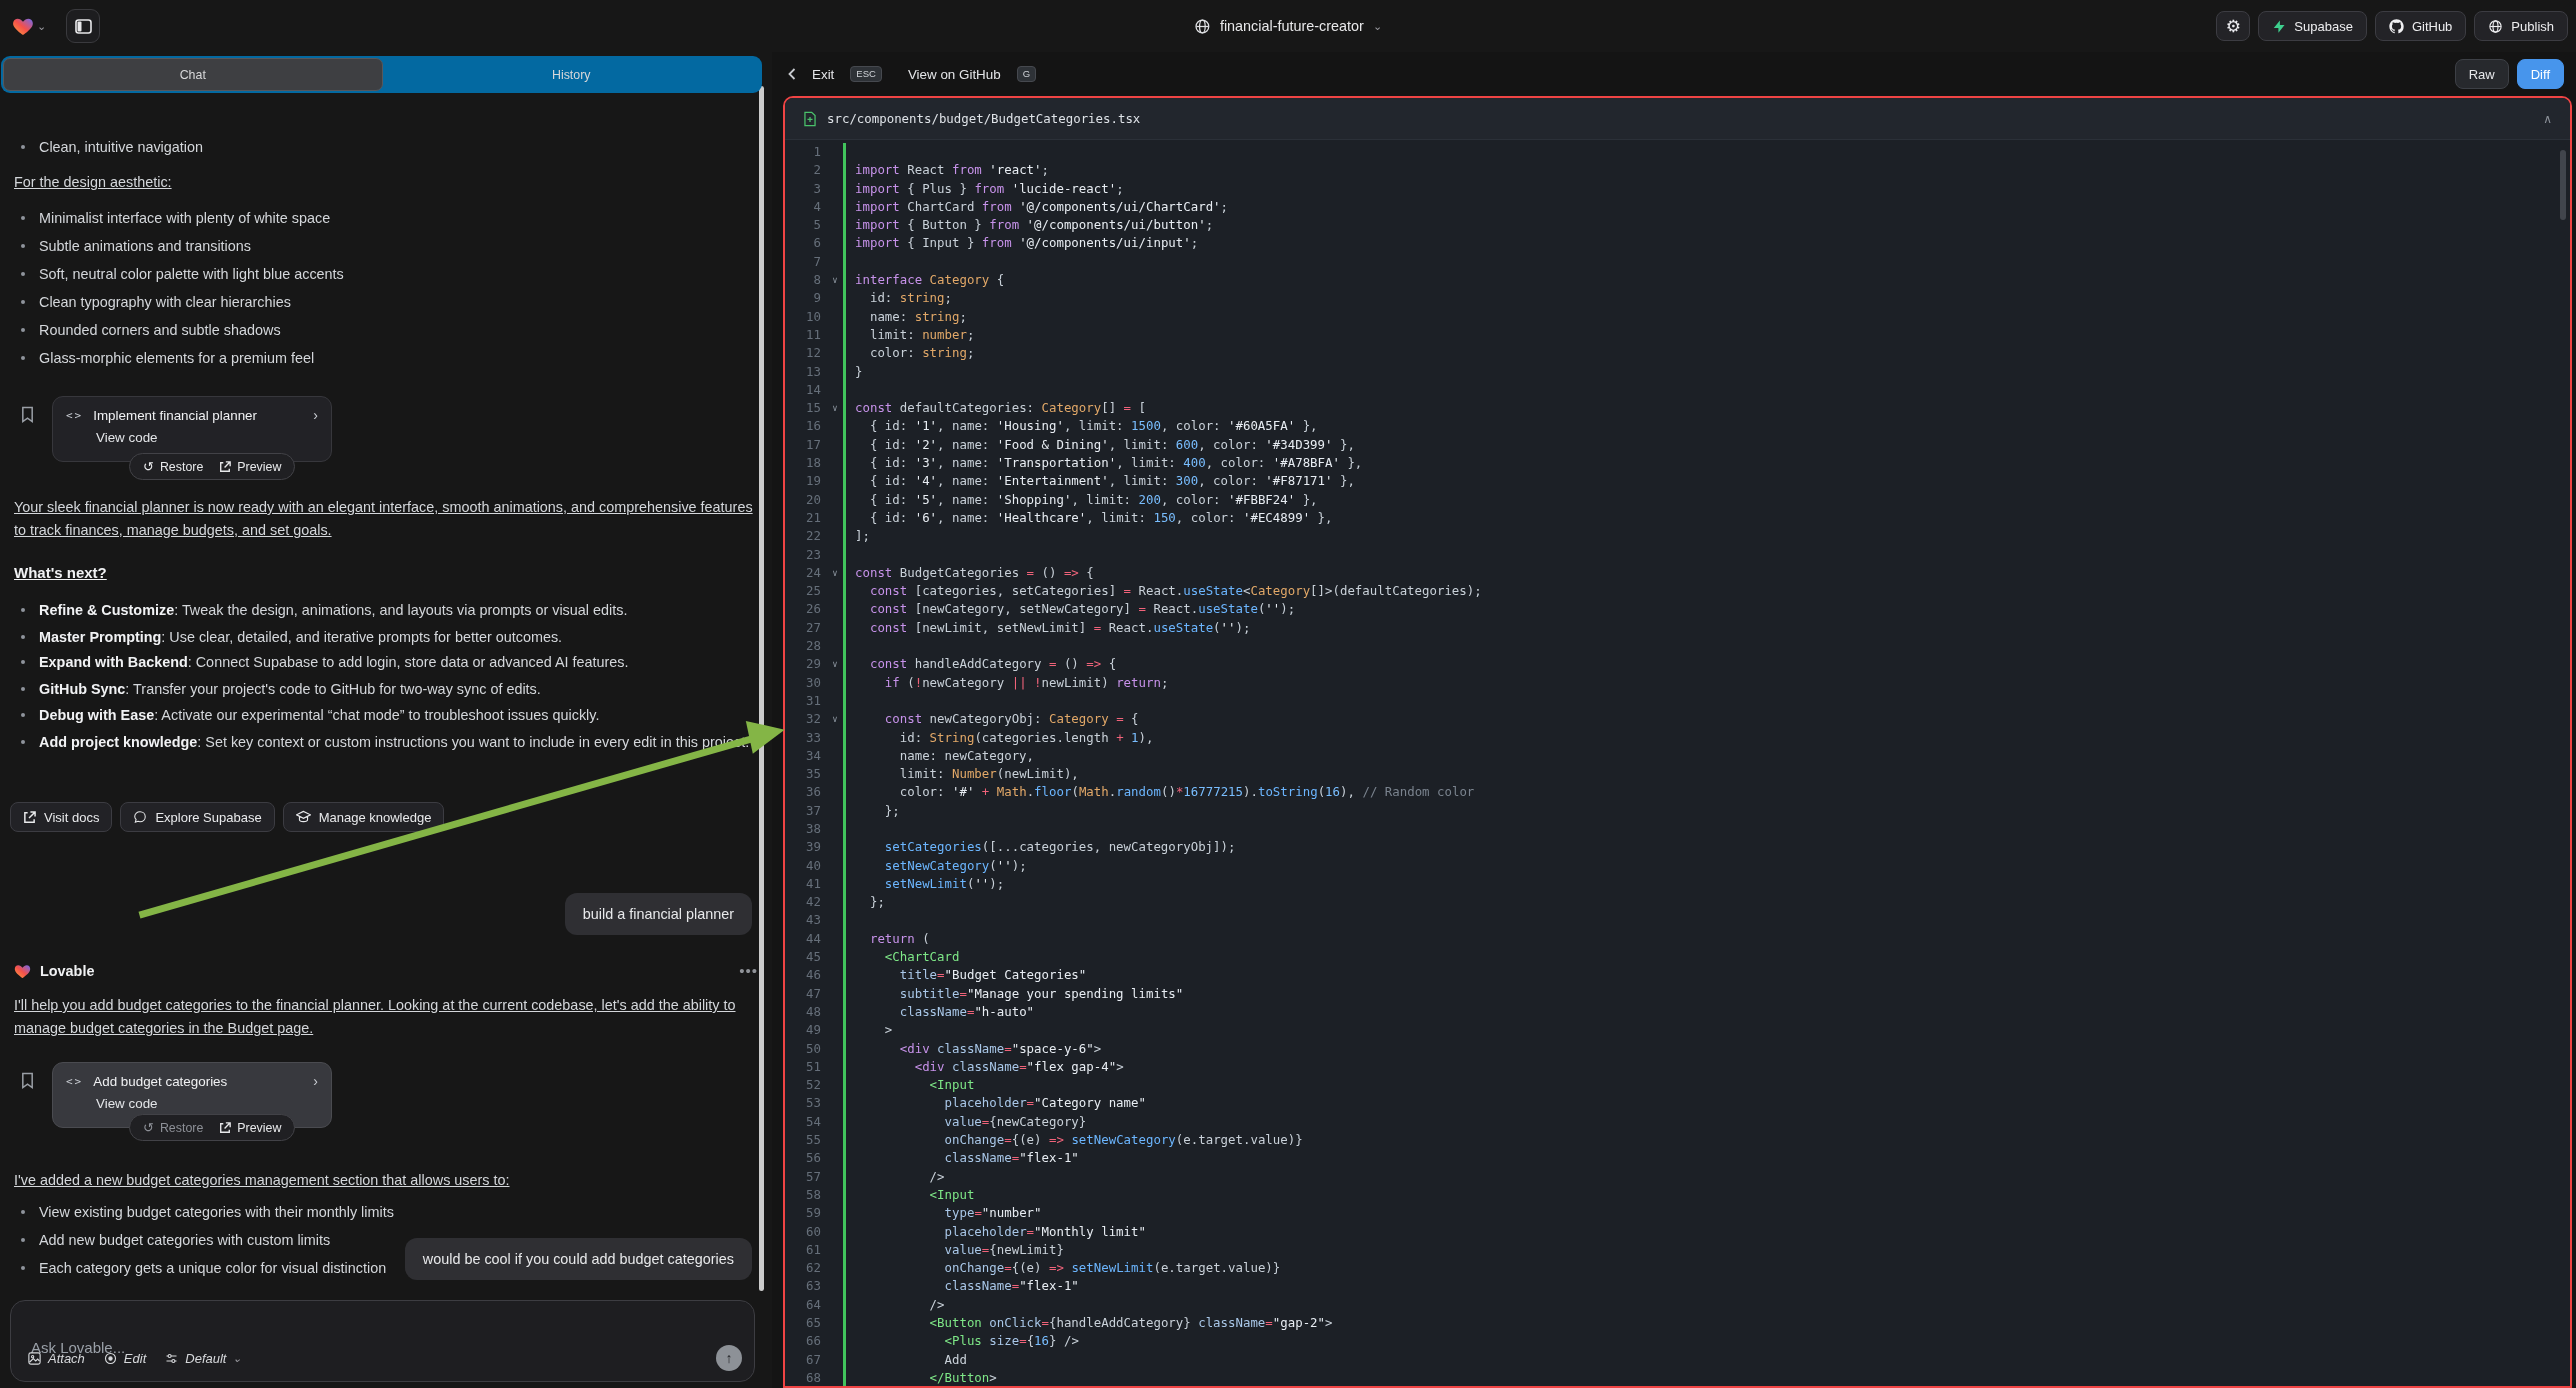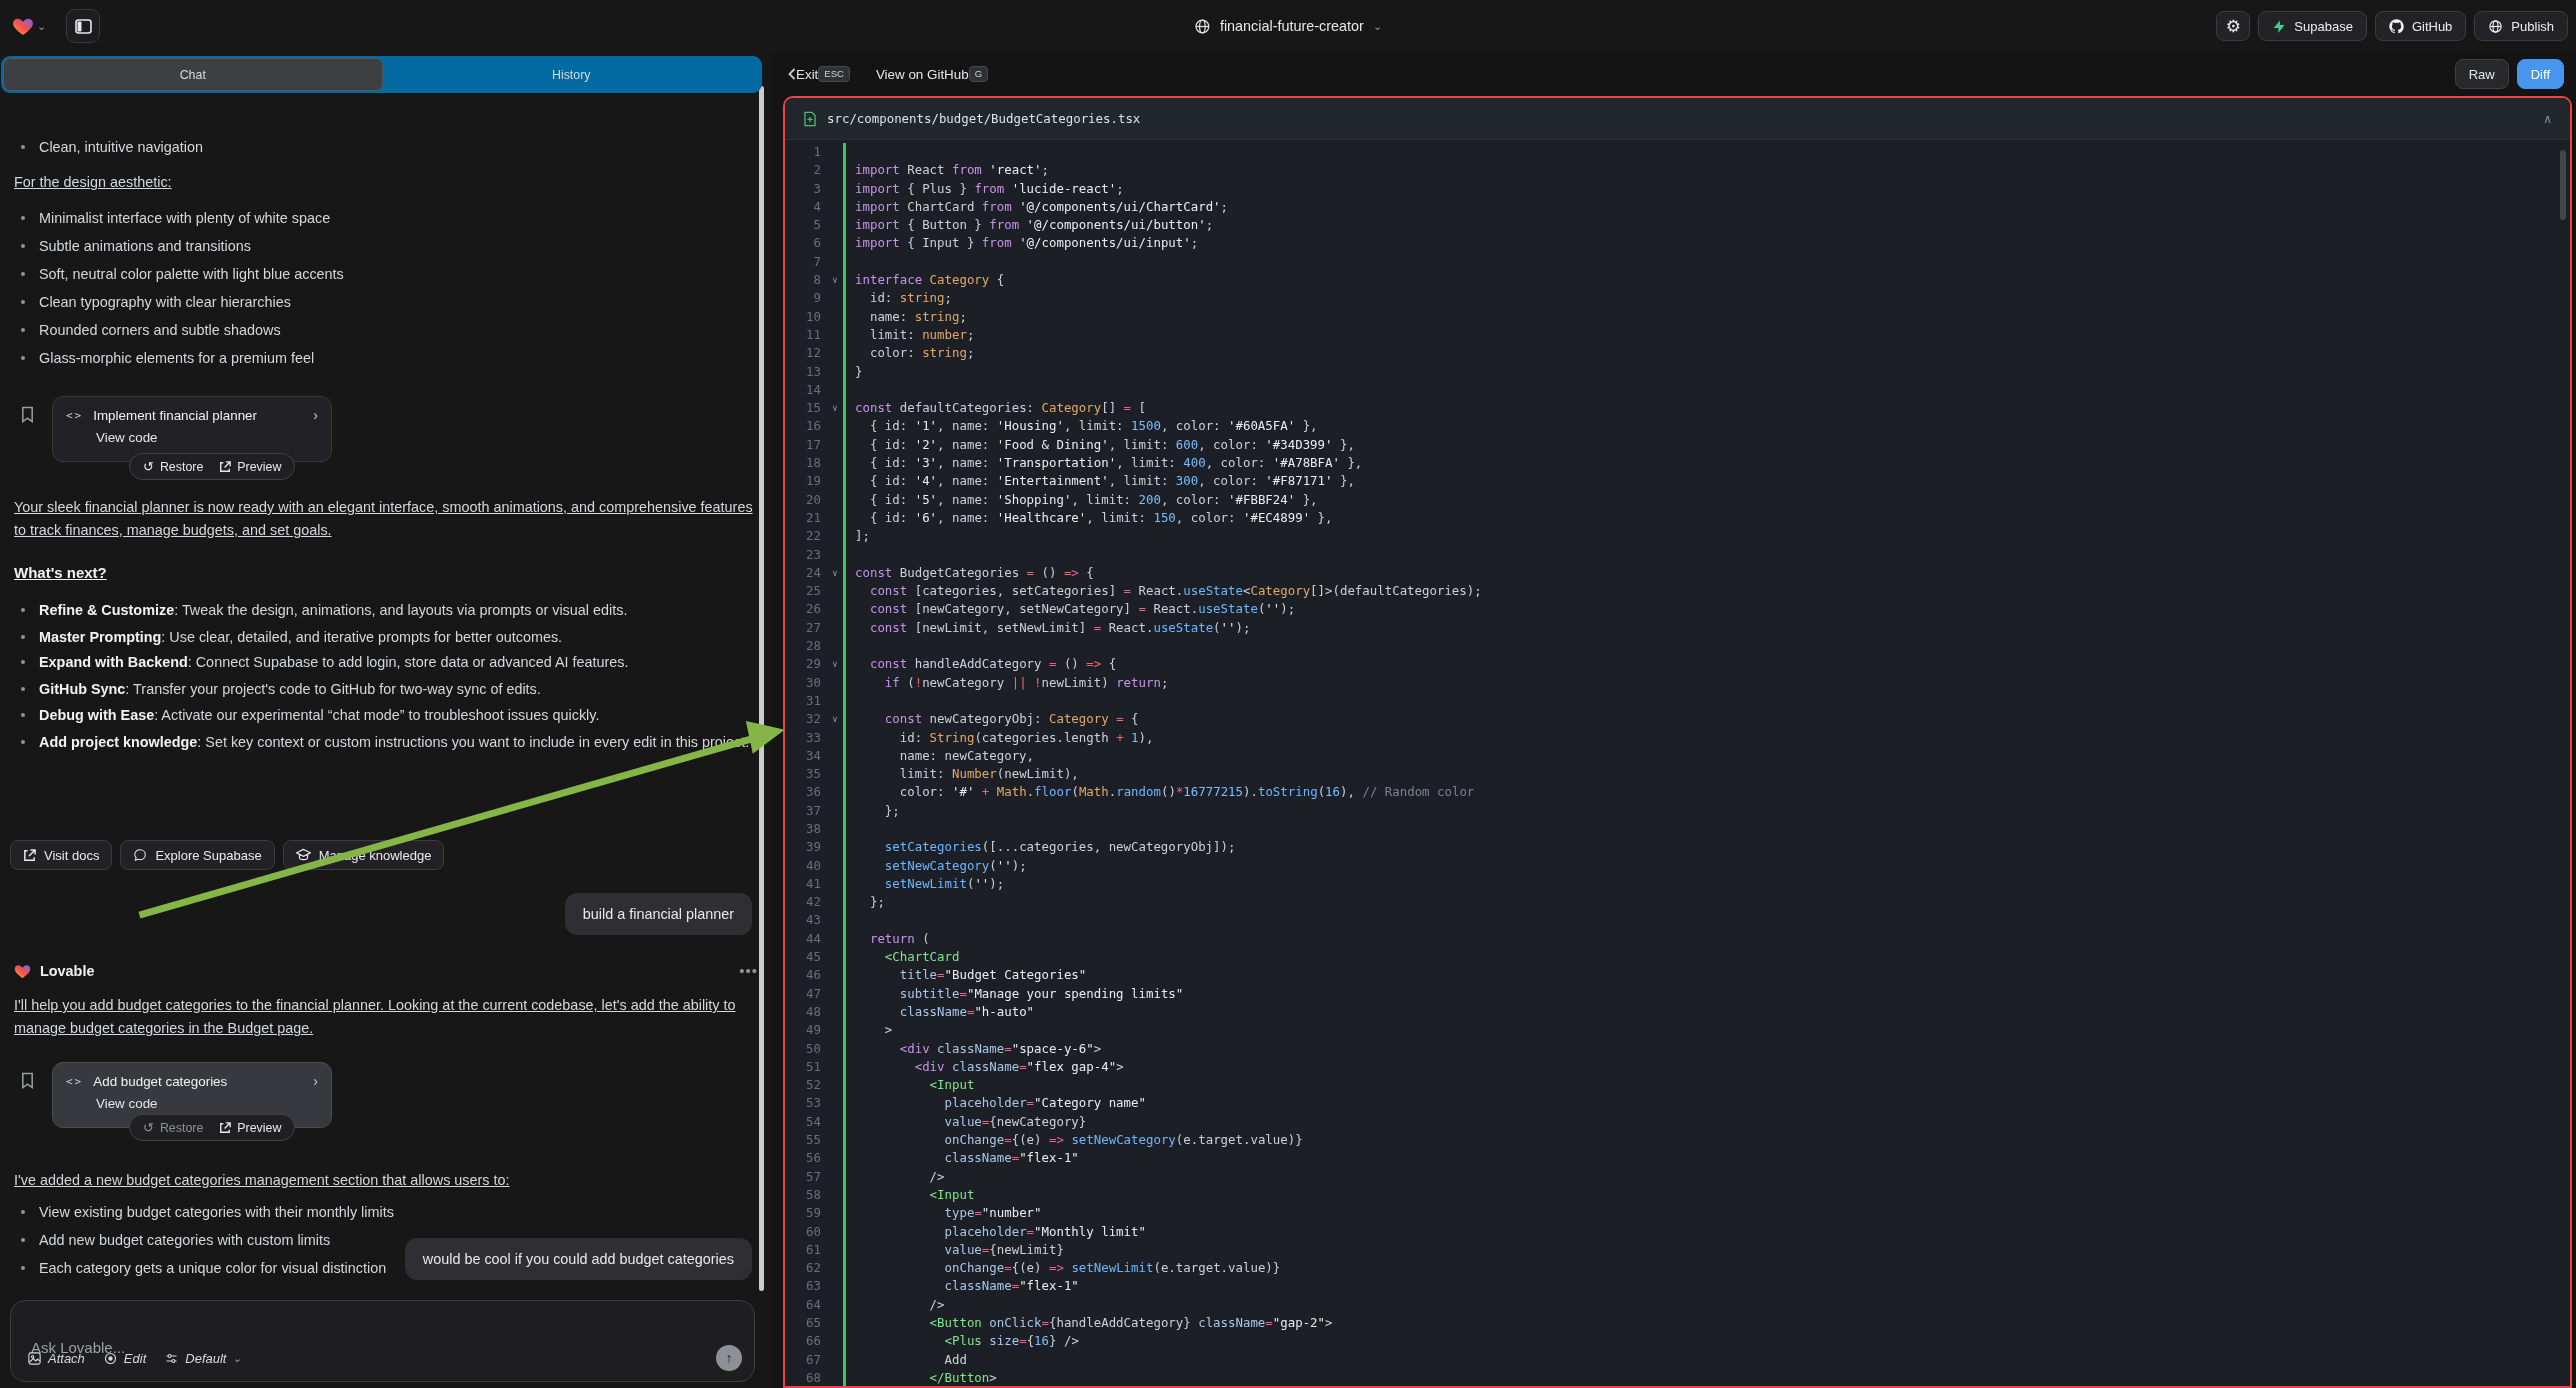--- a/index.html
+++ b/index.html
@@ -77,21 +77,21 @@
   .c-btn { display:flex; align-items:center; gap:6px; color:#d7d9dc; font-size:13px; cursor:pointer;font-style:italic; }
   .send { margin-left:auto; width:26px; height:26px; border-radius:50%; background:#8d9197; color:#232427;
     display:flex; align-items:center; justify-content:center; font-size:14px; font-weight:700; cursor:pointer; }
   .chat-sb { position:absolute; left:759px; top:34px; width:5px; height:1205px; background:#e0e0e0;
     border-radius:3px; opacity:.9; }
 
   
   .code-panel { position:absolute; left:772px; top:52px; width:1804px; height:1336px; background:#141414; }
   .code-toolbar { position:absolute; left:0; top:0; width:1804px; height:44px; display:flex; align-items:center;
     padding:0 12px 0 16px; color:#e4e5e8; font-size:13.4px; }
-  .ct-item { display:flex; align-items:center; gap:0; cursor:pointer;justify-content:space-between; }
+  .ct-item { display:flex; align-items:center; gap:16px; cursor:pointer;justify-content:space-between; }
   .kbd { font-size:9.5px; color:#cfd2d7; background:#2e3237; border:1px solid #46494f; border-radius:4px;
     padding:2px 5px; line-height:1; }
   .ct-gap { width:26px; }
   .ct-right { margin-left:auto; display:flex; gap:8px; }
   .raw-btn { height:30px; padding:0 13px; border-radius:8px; background:#27292d; border:1px solid #3d4046;
     color:#e6e7ea; font-size:13px; display:flex; align-items:center; cursor:pointer; }
   .diff-btn { height:30px; padding:0 13px; border-radius:8px; background:#4795EC; border:1px solid #4795EC;
     color:#fff; font-size:13px; display:flex; align-items:center; cursor:pointer; }
 
   .code-card { position:absolute; left:11px; top:44px; width:1789px; height:1292px; background:#1C2026;
@@ -264,21 +264,21 @@
         </div>
       <div class="bullet" style="top:652px">
           <span class="dot"></span>
           <span class="btxt"><b>Debug with Ease</b><span>: Activate our experimental “chat mode” to troubleshoot issues quickly.</span></span>
         </div>
       <div class="bullet" style="top:679px">
           <span class="dot"></span>
           <span class="btxt"><b>Add project knowledge</b><span>: Set key context or custom instructions you want to include in every edit in this project.</span></span>
         </div>
 
-      <div class="actions" style="top:788px">
+      <div class="actions" style="top:750px">
         <span class="act-btn">
           <svg class="ic" width="13" height="13" viewBox="0 0 14 14" fill="none" stroke="#e9eaec" stroke-width="1.6">
               <path d="M5 2H2v10h10V9M8 1h5v5M13 1 6.5 7.5"></path>
             </svg>
           <span>Visit docs</span>
         </span>
         <span class="act-btn">
           <svg class="ic" width="14" height="14" viewBox="0 0 24 24" fill="none" stroke="#e9eaec" stroke-width="1.8">
               <path d="M12 3C7 3 3 6.5 3 11c0 2 .9 3.8 2.3 5.2L4 21l4.5-1.6c1.1.4 2.3.6 3.5.6 5 0 9-3.5 9-8.5S17 3 12 3z"></path>
             </svg>

